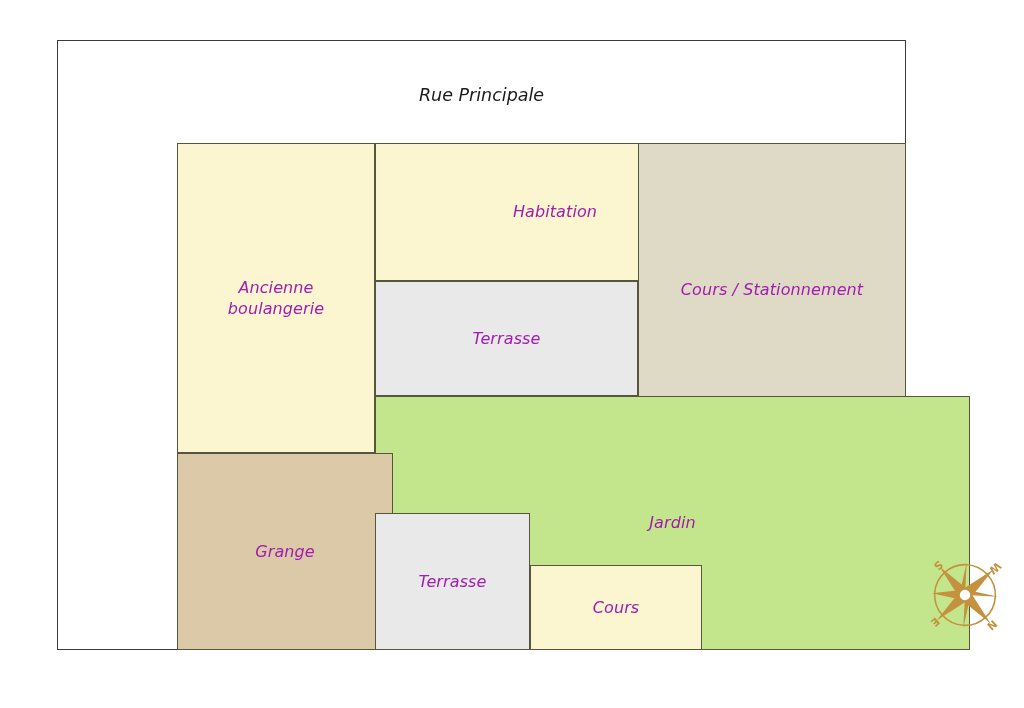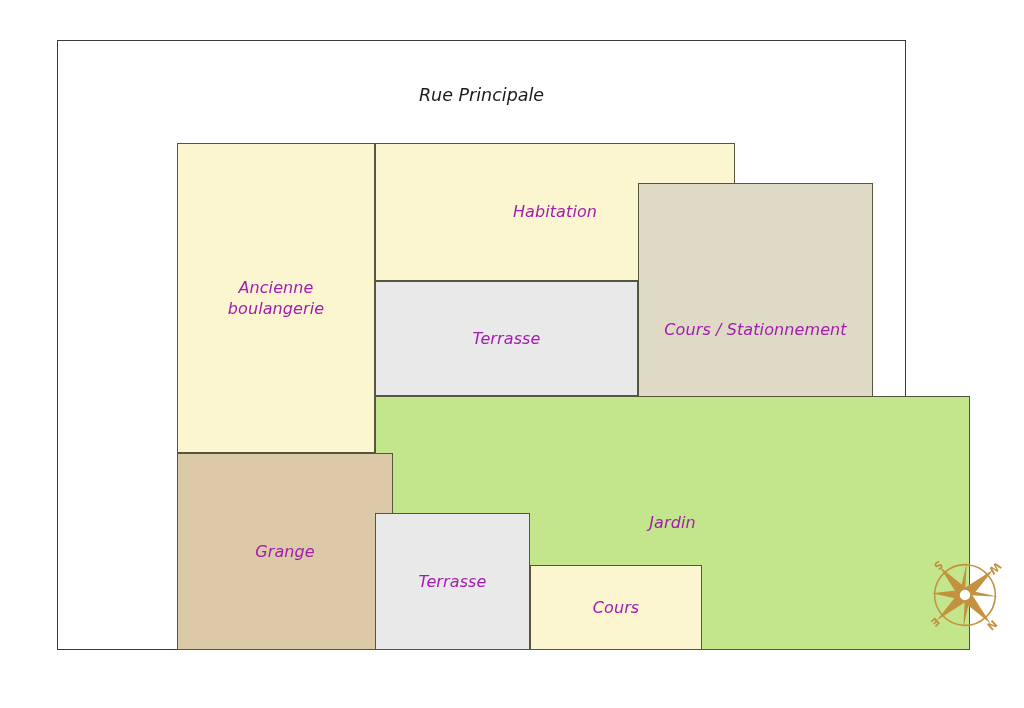--- a/index.html
+++ b/index.html
@@ -85,21 +85,21 @@
   <div class="parcel-frame" id="parcel-frame"></div>
 
   <div id="zone-layer">
       <div class="zone" style="left: 177px; top: 143px; width: 198px; height: 310px; background: rgb(251, 246, 208); border-color: rgb(86, 86, 63);">
         <span class="zone-label">Ancienne
 boulangerie</span>
       </div>
       <div class="zone" style="left: 375px; top: 143px; width: 360px; height: 138px; background: rgb(251, 246, 208); border-color: rgb(86, 86, 63);">
         <span class="zone-label">Habitation</span>
       </div>
-      <div class="zone" style="left: 638px; top: 143px; width: 235px; height: 294px; background: rgb(222, 218, 197); border-color: rgb(86, 86, 63); margin-top: 40px;">
+      <div class="zone" style="left: 638px; top: 143px; width: 268px; height: 294px; background: rgb(222, 218, 197); border-color: rgb(86, 86, 63);">
         <span class="zone-label">Cours / Stationnement</span>
       </div>
       <div class="zone" style="left: 375px; top: 281px; width: 263px; height: 115px; background: rgb(233, 233, 233); border-color: rgb(86, 86, 63);">
         <span class="zone-label">Terrasse</span>
       </div>
       <div class="zone" style="left: 375px; top: 396px; width: 595px; height: 254px; background: rgb(195, 230, 140); border-color: rgb(86, 86, 63);">
         <span class="zone-label">Jardin</span>
       </div>
       <div class="zone" style="left: 177px; top: 453px; width: 216px; height: 197px; background: rgb(220, 201, 168); border-color: rgb(86, 86, 63);">
         <span class="zone-label">Grange</span>

